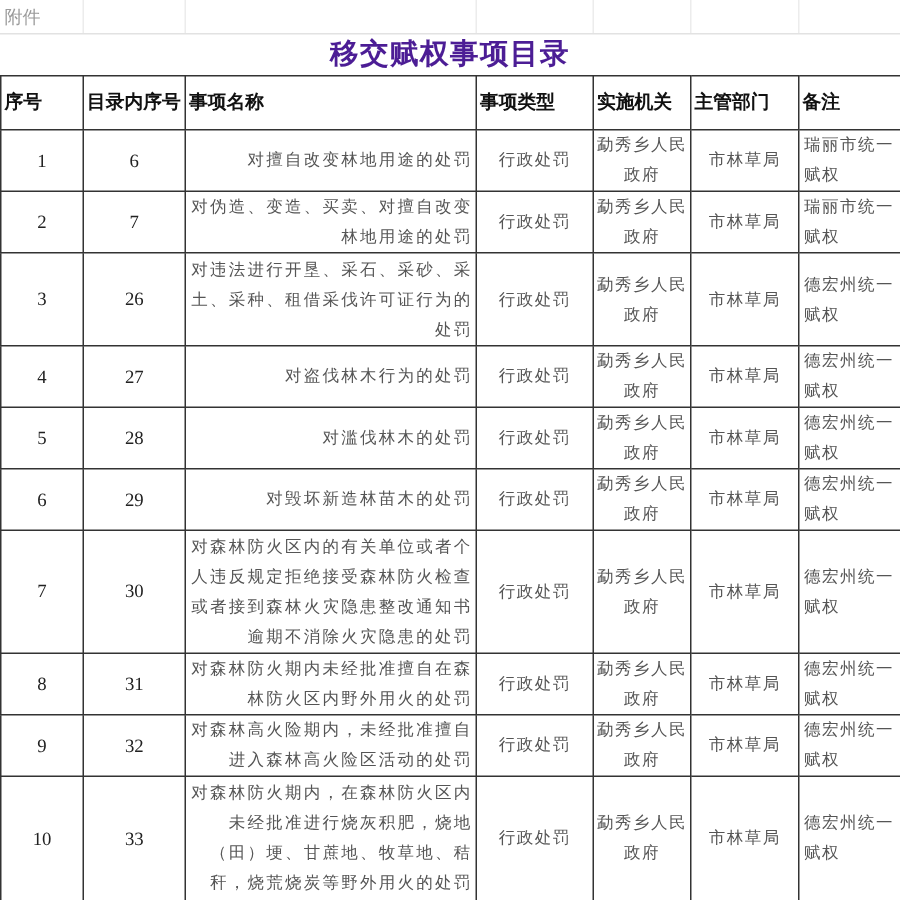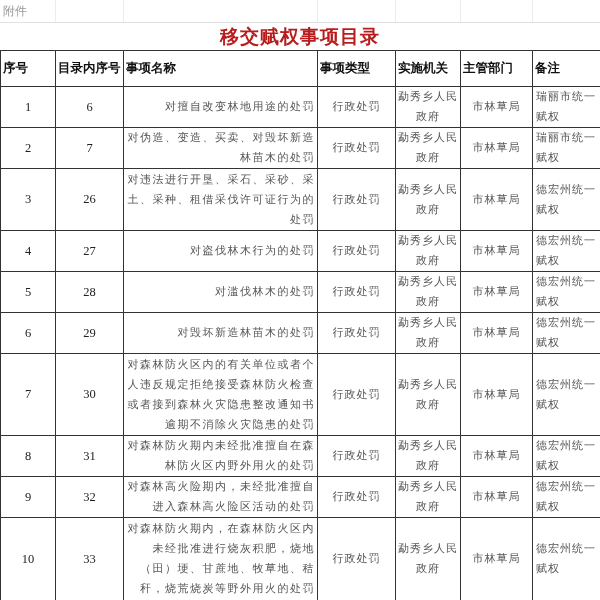--- a/index.html
+++ b/index.html
@@ -1,20 +1,20 @@
 <!DOCTYPE html>
 <html><head>
 <meta charset="utf-8">
 <style>
   html, body { margin:0; padding:0; background:#ffffff; }
   body { width:600px; height:600px; overflow:hidden; position:relative; font-family:"DejaVu Serif", serif; color:#333; }
   .topbar { position:absolute; left:0; top:0; width:600px; height:22px; border-bottom:1px solid #e2e2e2;padding-left:10px; }
   .topbar .gridcell { position:absolute; top:0; height:22px; border-right:1px solid #ececec; }
   .attach { position:absolute; left:3px; top:3px; font-size:12px; color:#9a9a9a; font-family:"DejaVu Serif", serif; }
-  .title { position:absolute; left:0; top:22px; width:600px; height:28px; text-align:center; font-size:19px; font-weight:bold; color:#b91c1c; line-height:28px; font-family:"DejaVu Serif", serif; letter-spacing:1px; }
+  .title { position:absolute; left:0; top:22px; width:600px; height:28px; text-align:center; font-size:19px; font-weight:bold; color:#4c1d95; line-height:28px; font-family:"DejaVu Serif", serif; letter-spacing:1px; }
   table { position:absolute; left:0; top:50px; border-collapse:collapse; table-layout:fixed; width:600px; }
   td, th { border:1px solid #333; padding:0 2px; overflow:hidden; }
   th { font-family:"DejaVu Sans", sans-serif; font-weight:bold; font-size:12.5px; color:#111; height:35px; text-align:left; }
   td { font-size:11px; color:#555; }
   td.num { text-align:center; font-size:12.5px; color:#222; font-family:"Liberation Serif", serif; }
   td.name { text-align:right; line-height:20px; letter-spacing:1.5px; padding-left:3px; }
   td.center { text-align:center; line-height:20px; letter-spacing:1px; }
   td.note { text-align:left; line-height:20px; letter-spacing:1px; padding-left:3px;margin-left:44px; }
 </style>
 </head>
@@ -59,21 +59,21 @@
         <td class="num">6</td>
         <td class="name">对擅自改变林地用途的处罚</td>
         <td class="center">行政处罚</td>
         <td class="center">勐秀乡人民政府</td>
         <td class="center">市林草局</td>
         <td class="note">瑞丽市统一赋权</td>
       </tr>
       <tr style="height: 41px;">
         <td class="num">2</td>
         <td class="num">7</td>
-        <td class="name">对伪造、变造、买卖、对毁坏新造林苗木的处罚</td>
+        <td class="name">对伪造、变造、买卖、对擅自改变林地用途的处罚</td>
         <td class="center">行政处罚</td>
         <td class="center">勐秀乡人民政府</td>
         <td class="center">市林草局</td>
         <td class="note">瑞丽市统一赋权</td>
       </tr>
       <tr style="height: 62px;">
         <td class="num">3</td>
         <td class="num">26</td>
         <td class="name">对违法进行开垦、采石、采砂、采土、采种、租借采伐许可证行为的处罚</td>
         <td class="center">行政处罚</td>

